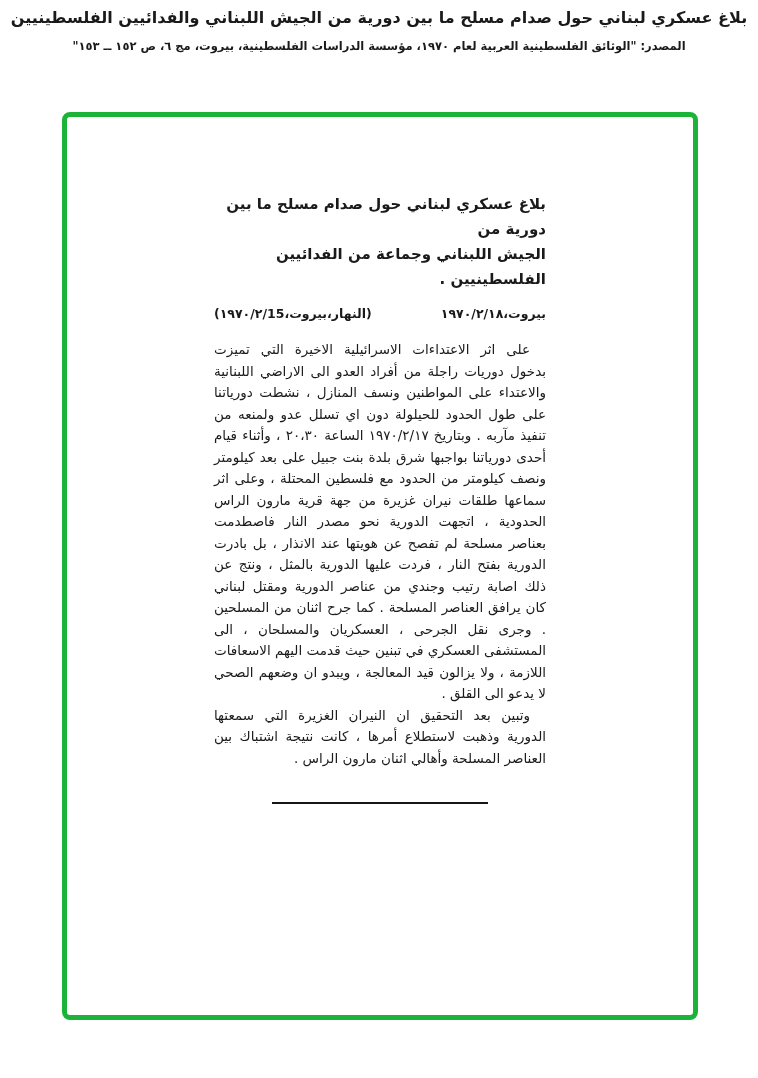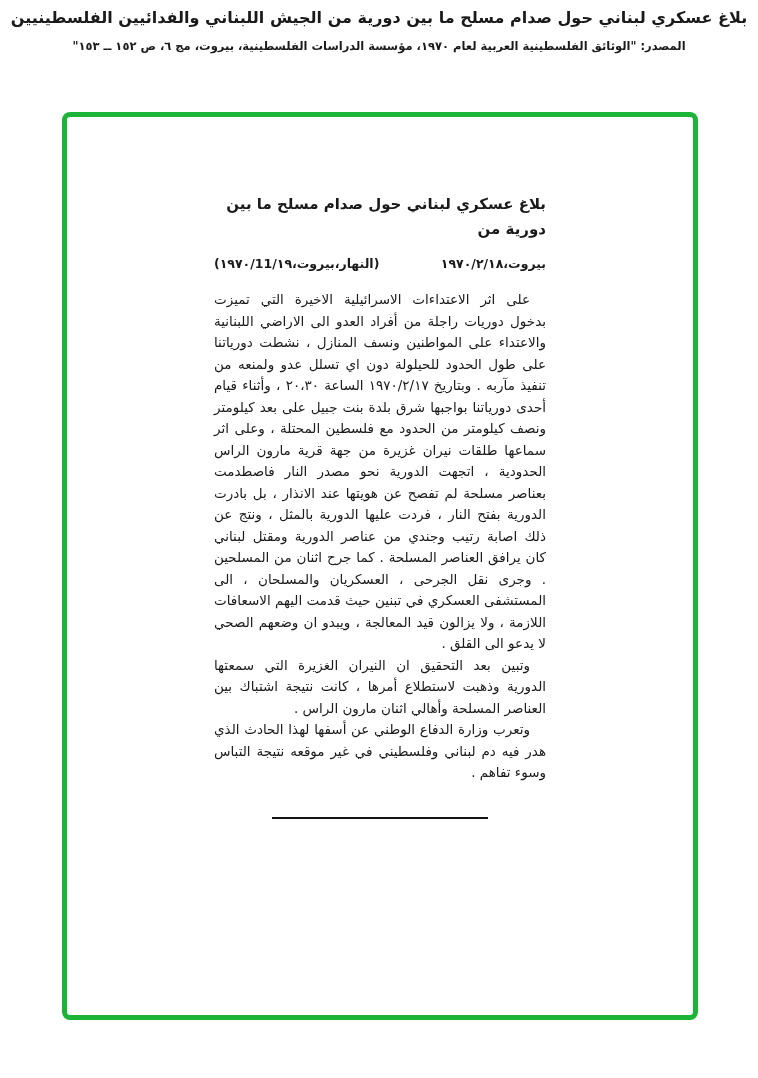--- a/index.html
+++ b/index.html
@@ -96,31 +96,31 @@
   <div class="top-header">
     <div class="main-title">بلاغ عسكري لبناني حول صدام مسلح ما بين دورية من الجيش اللبناني والفدائيين الفلسطينيين</div>
     <div class="source-line">المصدر: "الوثائق الفلسطينية العربية لعام ١٩٧٠، مؤسسة الدراسات الفلسطينية، بيروت، مج ٦، ص ١٥٢ ــ ١٥٣"</div>
   </div>
 
   <div class="doc-page" style="border-color: rgb(28, 180, 56);">
     <div class="doc-content">
 
       <div class="doc-title">
         <div>بلاغ عسكري لبناني حول صدام مسلح ما بين دورية من</div>
+        <div>الجيش اللبناني وجماعة من الفدائيين الفلسطينيين .</div>
       </div>
 
       <div class="dateline">
         <span>بيروت،١٩٧٠/٢/١٨</span>
-        <span>(النهار،بيروت،١٩٧٠/11/١٩)</span>
+        <span>(النهار،بيروت،١٩٧٠/٢/15)</span>
       </div>
 
       <div class="doc-body">
         <p>على اثر الاعتداءات الاسرائيلية الاخيرة التي تميزت بدخول دوريات راجلة من أفراد العدو الى الاراضي اللبنانية والاعتداء على المواطنين ونسف المنازل ، نشطت دورياتنا على طول الحدود للحيلولة دون اي تسلل عدو ولمنعه من تنفيذ مآربه . وبتاريخ ١٩٧٠/٢/١٧ الساعة ٢٠،٣٠ ، وأثناء قيام أحدى دورياتنا بواجبها شرق بلدة بنت جبيل على بعد كيلومتر ونصف كيلومتر من الحدود مع فلسطين المحتلة ، وعلى اثر سماعها طلقات نيران غزيرة من جهة قرية مارون الراس الحدودية ، اتجهت الدورية نحو مصدر النار فاصطدمت بعناصر مسلحة لم تفصح عن هويتها عند الانذار ، بل بادرت الدورية بفتح النار ، فردت عليها الدورية بالمثل ، ونتج عن ذلك اصابة رتيب وجندي من عناصر الدورية ومقتل لبناني كان يرافق العناصر المسلحة . كما جرح اثنان من المسلحين . وجرى نقل الجرحى ، العسكريان والمسلحان ، الى المستشفى العسكري في تبنين حيث قدمت اليهم الاسعافات اللازمة ، ولا يزالون قيد المعالجة ، ويبدو ان وضعهم الصحي لا يدعو الى القلق .</p>
         <p>وتبين بعد التحقيق ان النيران الغزيرة التي سمعتها الدورية وذهبت لاستطلاع أمرها ، كانت نتيجة اشتباك بين العناصر المسلحة وأهالي اثنان مارون الراس .</p>
-        <p>وتعرب وزارة الدفاع الوطني عن أسفها لهذا الحادث الذي هدر فيه دم لبناني وفلسطيني في غير موقعه نتيجة التباس وسوء تفاهم .</p>
       </div>
 
       <div class="section-divider"></div>
 
     </div>
   </div>
 
 </div>
 
 </body></html>

